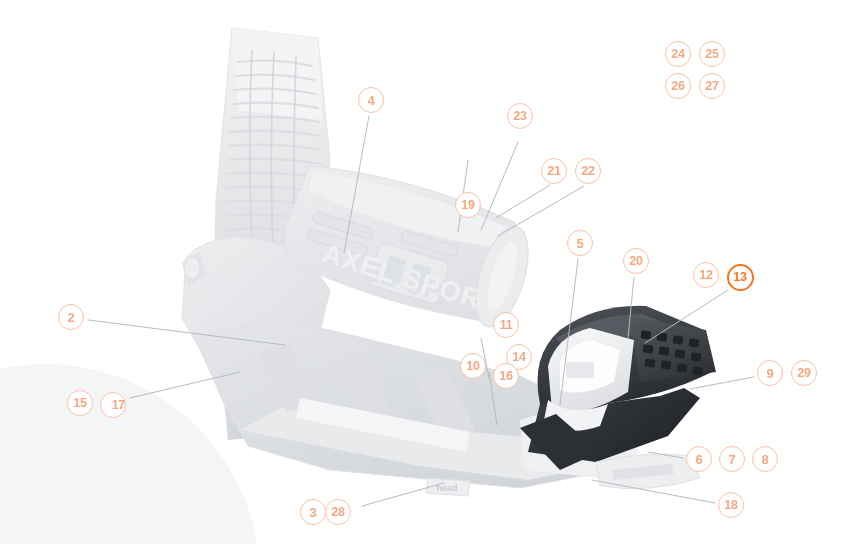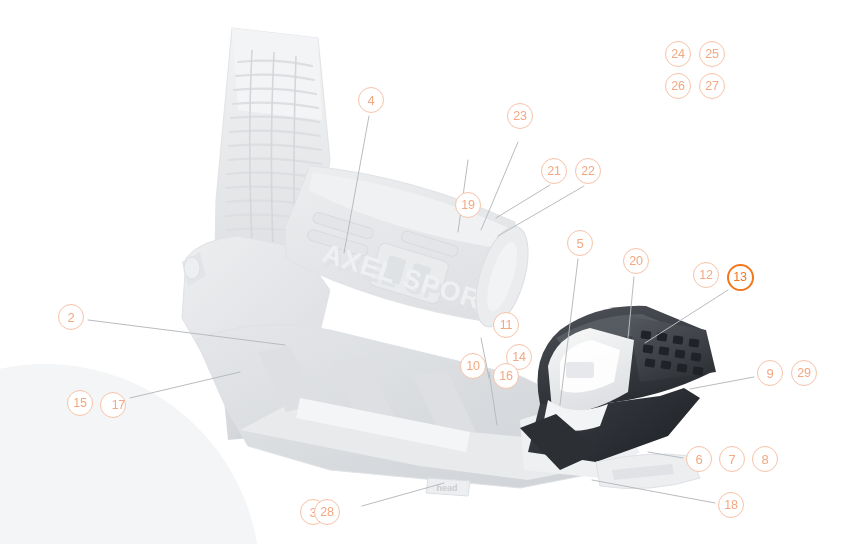--- a/index.html
+++ b/index.html
@@ -36,21 +36,21 @@
   }
   #leaders { pointer-events: none; }
 
   .callout {
     position: absolute;
     display: flex;
     align-items: center;
     justify-content: center;
     border-radius: 50%;
     font-family: "Liberation Sans", sans-serif;
-    font-weight: normal;
+    font-weight: bold;
     letter-spacing: -0.3px;
     user-select: none;
     cursor: pointer;
     background: #ffffff;
   }
   .callout.c-dim {
     width: 26px; height: 26px;
     margin-left: -13px; margin-top: -13px;
     border: 1.6px solid #f7c3a8;
     color: #f2a882;
@@ -323,18 +323,18 @@
       </div>
       <div class="callout c-dim" style="left: 765px; top: 459px;">
         <span>8</span>
       </div>
       <div class="callout c-dim two" style="left: 731px; top: 505px;">
         <span>18</span>
       </div>
       <div class="callout c-dim" style="left: 313px; top: 512px;">
         <span>3</span>
       </div>
-      <div class="callout c-dim two" style="left: 327px; top: 512px; text-align: right;">
+      <div class="callout c-dim two" style="left: 338px; top: 512px; text-align: right;">
         <span>28</span>
       </div>
     </div>
 
 </div>
 
 </body></html>

